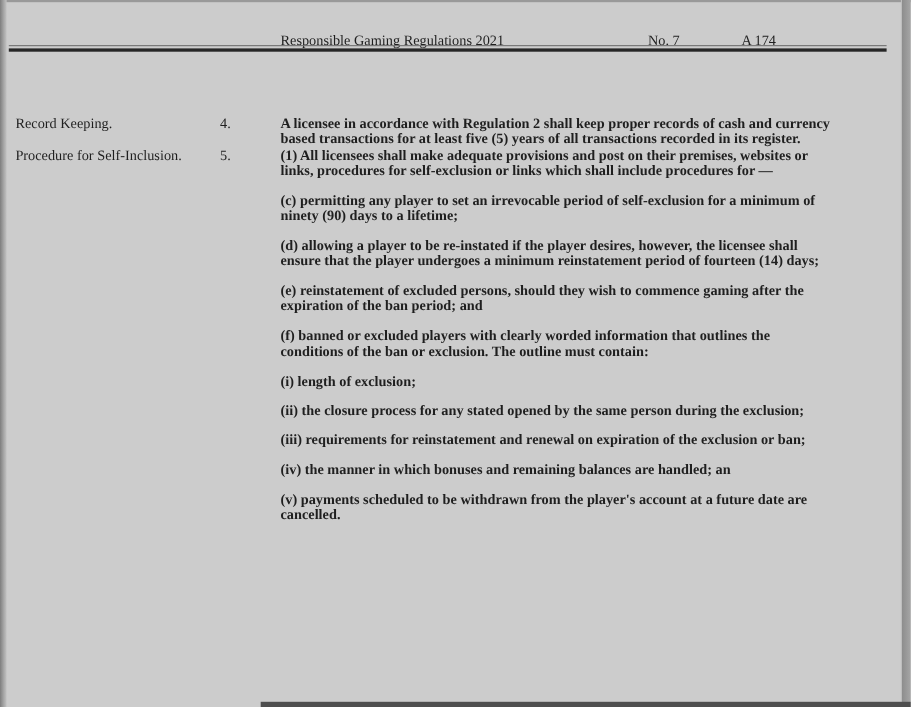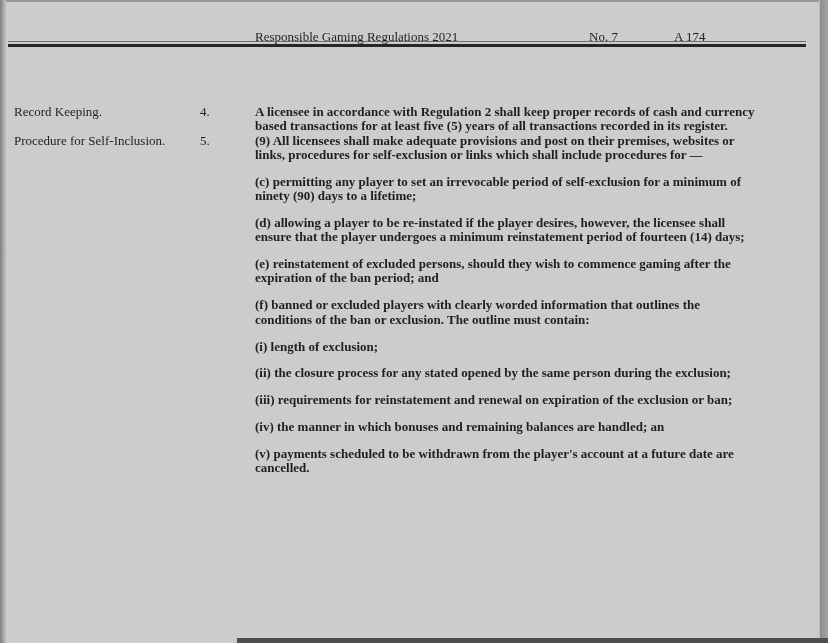--- a/index.html
+++ b/index.html
@@ -69,21 +69,21 @@
       <div class="sec-num">4.</div>
       <div class="sec-content">
         <p>A licensee in accordance with Regulation 2 shall keep proper records of cash and currency based transactions for at least five (5) years of all transactions recorded in its register.</p>
       </div>
     </div>
 
     <div class="section">
       <div class="sec-label">Procedure for Self-Inclusion.</div>
       <div class="sec-num">5.</div>
       <div class="sec-content">
-        <p>(9) All licensees shall make adequate provisions and post on their premises, websites or links, procedures for self-exclusion or links which shall include procedures for —</p>
+        <p>(1) All licensees shall make adequate provisions and post on their premises, websites or links, procedures for self-exclusion or links which shall include procedures for —</p>
         <p>(c) permitting any player to set an irrevocable period of self-exclusion for a minimum of ninety (90) days to a lifetime;</p>
         <p>(d) allowing a player to be re-instated if the player desires, however, the licensee shall ensure that the player undergoes a minimum reinstatement period of fourteen (14) days;</p>
         <p>(e) reinstatement of excluded persons, should they wish to commence gaming after the expiration of the ban period; and</p>
         <p>(f) banned or excluded players with clearly worded information that outlines the conditions of the ban or exclusion. The outline must contain:</p>
         <p>(i) length of exclusion;</p>
         <p>(ii) the closure process for any stated opened by the same person during the exclusion;</p>
         <p>(iii) requirements for reinstatement and renewal on expiration of the exclusion or ban;</p>
         <p>(iv) the manner in which bonuses and remaining balances are handled; an</p>
         <p>(v) payments scheduled to be withdrawn from the player's account at a future date are cancelled.</p>
       </div>

